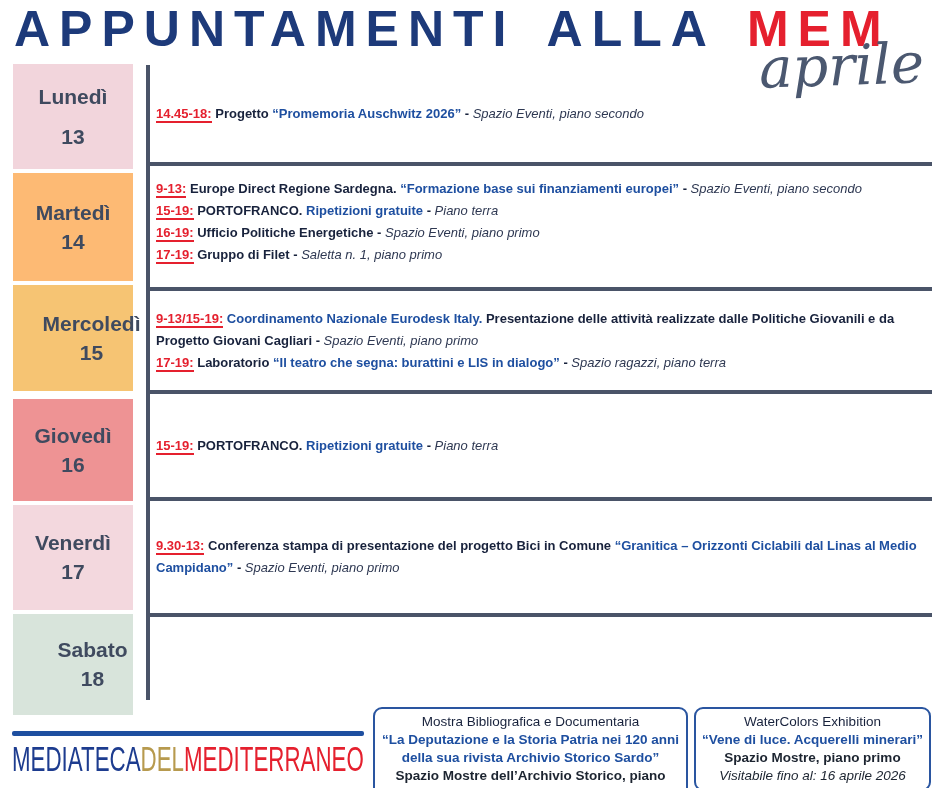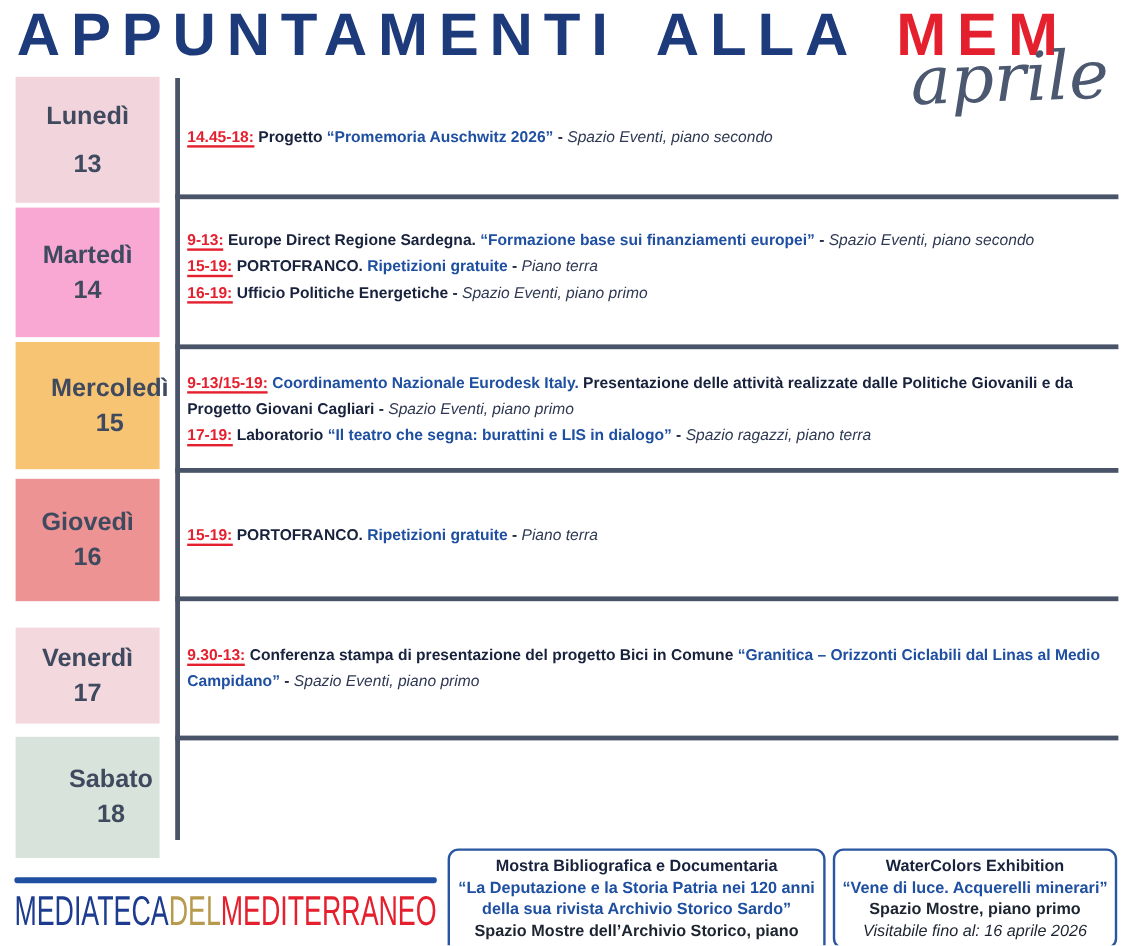--- a/index.html
+++ b/index.html
@@ -17,21 +17,21 @@
          color:var(--navy); line-height:1.0;}
   .title .accent{color:var(--red);}
   .month{position:absolute; right:16px; top:38px; font-family:"DejaVu Serif", serif;
          font-style:italic; font-size:56px; color:#4b5870; line-height:1; transform:rotate(-2deg);}
 
   
   .day-block{position:absolute; left:13px; width:120px; display:flex; flex-direction:column;
              align-items:center; justify-content:center; gap:5px;
              color:var(--daytext); font-weight:bold; font-size:21px;}
   .db0{top:64px;height:105px}.db1{top:173px;height:108px}.db2{top:285px;height:106px}
-  .db3{top:399px;height:102px}.db4{top:523px;height:80px}.db5{top:614px;height:101px}
+  .db3{top:399px;height:102px}.db4{top:505px;height:105px}.db5{top:614px;height:101px}
 
   .vline{position:absolute; left:146px; top:65px; width:4px; height:635px; background:var(--slate);}
   .divider{position:absolute; left:146px; width:786px; height:4px; background:var(--slate);}
   .dv0{top:162px}.dv1{top:287px}.dv2{top:390px}.dv3{top:497px}.dv4{top:613px}
 
   .event-row{position:absolute; left:156px; width:779px; display:flex; flex-direction:column;
              justify-content:center; font-size:13px; line-height:22px;}
   .r0{top:65px;height:97px}.r1{top:151px;height:142px}.r2{top:291px;height:99px}
   .r3{top:394px;height:103px}.r4{top:501px;height:112px}.r5{top:617px;height:83px}
 
@@ -44,21 +44,21 @@
   .logo{position:absolute; left:12px; top:731px; width:356px;}
   .logo-bar{height:5px; background:var(--blue); border-radius:2px; margin-bottom:5px; width:352px;}
   .logo-text{white-space:nowrap; font-size:31px; line-height:1.1; letter-spacing:0;
              transform:scaleX(0.72) scaleY(1.12); transform-origin:left top;}
   .logo-p1{color:#1d3c8f;} .logo-p2{color:#b79a4e;} .logo-p3{color:var(--red);}
 
   .info-box{position:absolute; top:707px; background:#fff; border:2px solid #2a55a0;
             border-radius:9px; text-align:center; padding:4px 6px; line-height:18px;}
   .box1{left:373px; width:315px; font-size:13.5px;}
   .box2{left:694px; width:237px; font-size:13.5px;}
-  .box-title{color:var(--text-dark); font-weight:bold;}
+  .box-title{color:var(--text-dark); font-weight:normal;}
   .box-sub{color:var(--blue); font-weight:bold;text-align:center;}
   .box-loc{color:#1c2430;font-weight:bold;}
   .box-note{color:#1c2430; font-style:italic;}
 </style>
 </head>
 <body>
 
 <div class="poster">
 
   <h1 class="title"><span>APPUNTAMENTI ALLA</span> <span class="accent">MEM</span></h1>
@@ -68,29 +68,30 @@
   <div class="vline"></div>
 
   <div id="calendar">
       <div class="day-block db0" style="background: rgb(242, 213, 220); gap: 16px;">
         <div class="day-name">Lunedì</div>
         <div class="day-number">13</div>
       </div>
       <div class="event-row r0">
         <div class="event"><span class="seg-time">14.45-18:</span><span class="seg-bold"> Progetto </span><span class="seg-blue">“Promemoria Auschwitz 2026”</span><span class="seg-bold"> - </span><span class="seg-italic">Spazio Eventi, piano secondo</span></div>
       </div>
-      <div class="day-block db1" style="background: #f9a8d4;">
+      <div class="day-block db1" style="background: #fdba74;">
         <div class="day-name">Martedì</div>
         <div class="day-number">14</div>
       </div>
       <div class="divider dv0"></div>
       <div class="event-row r1">
         <div class="event"><span class="seg-time">9-13:</span><span class="seg-bold"> Europe Direct Regione Sardegna. </span><span class="seg-blue">“Formazione base sui finanziamenti europei”</span><span class="seg-bold"> - </span><span class="seg-italic">Spazio Eventi, piano secondo</span></div>
         <div class="event"><span class="seg-time">15-19:</span><span class="seg-bold"> PORTOFRANCO. </span><span class="seg-blue">Ripetizioni gratuite</span><span class="seg-bold"> - </span><span class="seg-italic">Piano terra</span></div>
         <div class="event"><span class="seg-time">16-19:</span><span class="seg-bold"> Ufficio Politiche Energetiche - </span><span class="seg-italic">Spazio Eventi, piano primo</span></div>
+        <div class="event"><span class="seg-time">17-19:</span><span class="seg-bold"> Gruppo di Filet - </span><span class="seg-italic">Saletta n. 1, piano primo</span></div>
       </div>
       <div class="day-block db2" style="background: rgb(246, 196, 115); padding-left: 37px;">
         <div class="day-name">Mercoledì</div>
         <div class="day-number">15</div>
       </div>
       <div class="divider dv1"></div>
       <div class="event-row r2">
         <div class="event"><span class="seg-time">9-13/15-19:</span><span class="seg-blue"> Coordinamento Nazionale Eurodesk Italy.</span><span class="seg-bold"> Presentazione delle attività realizzate dalle Politiche Giovanili e da Progetto Giovani Cagliari - </span><span class="seg-italic">Spazio Eventi, piano primo</span></div>
         <div class="event"><span class="seg-time">17-19:</span><span class="seg-bold"> Laboratorio </span><span class="seg-blue">“Il teatro che segna: burattini e LIS in dialogo”</span><span class="seg-bold"> - </span><span class="seg-italic">Spazio ragazzi, piano terra</span></div>
       </div>

